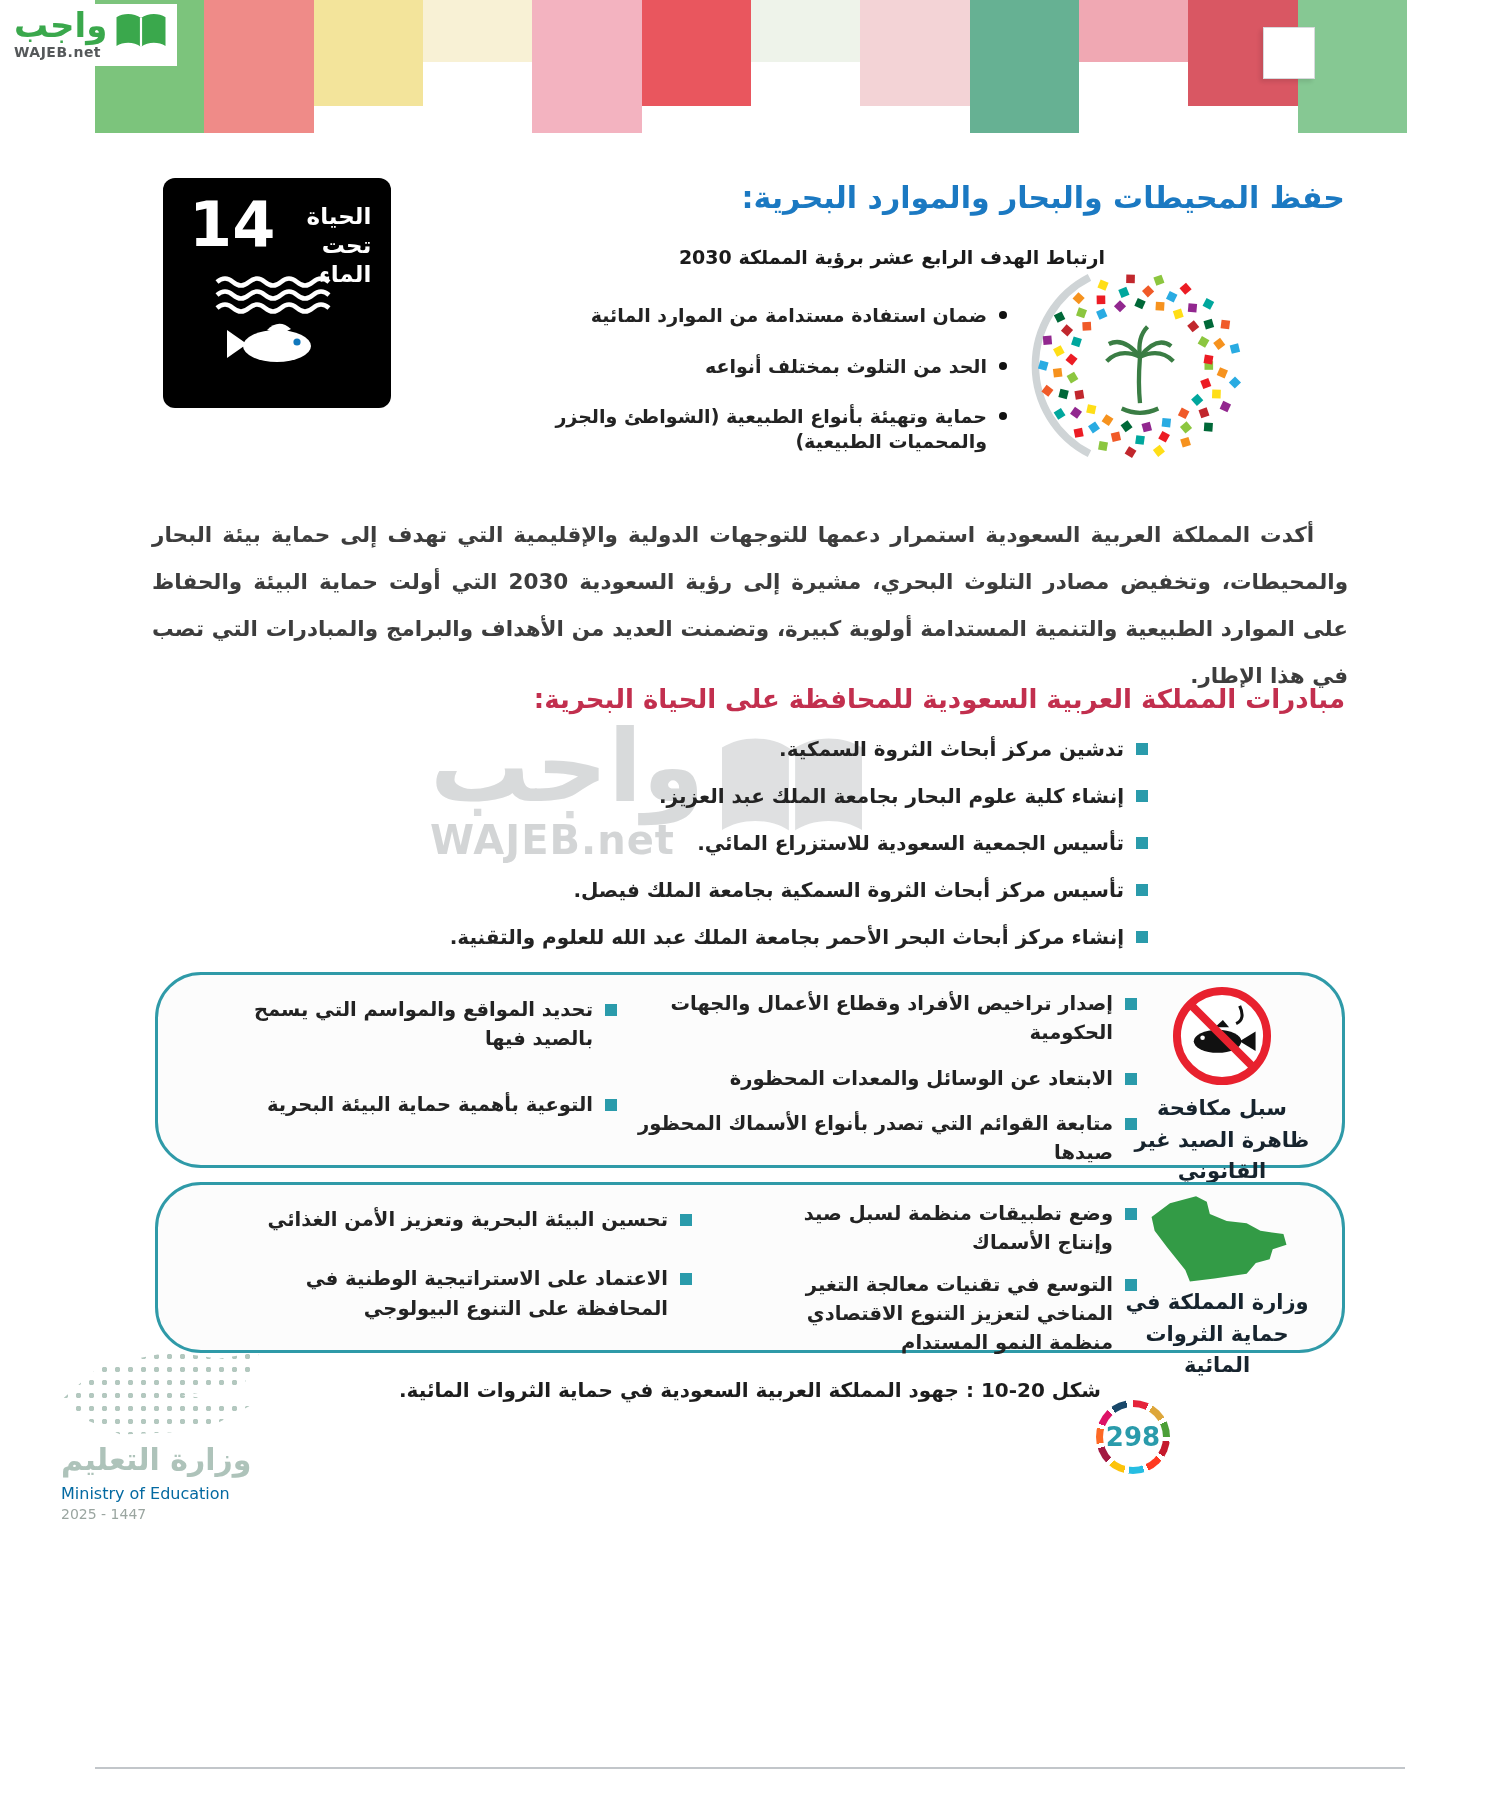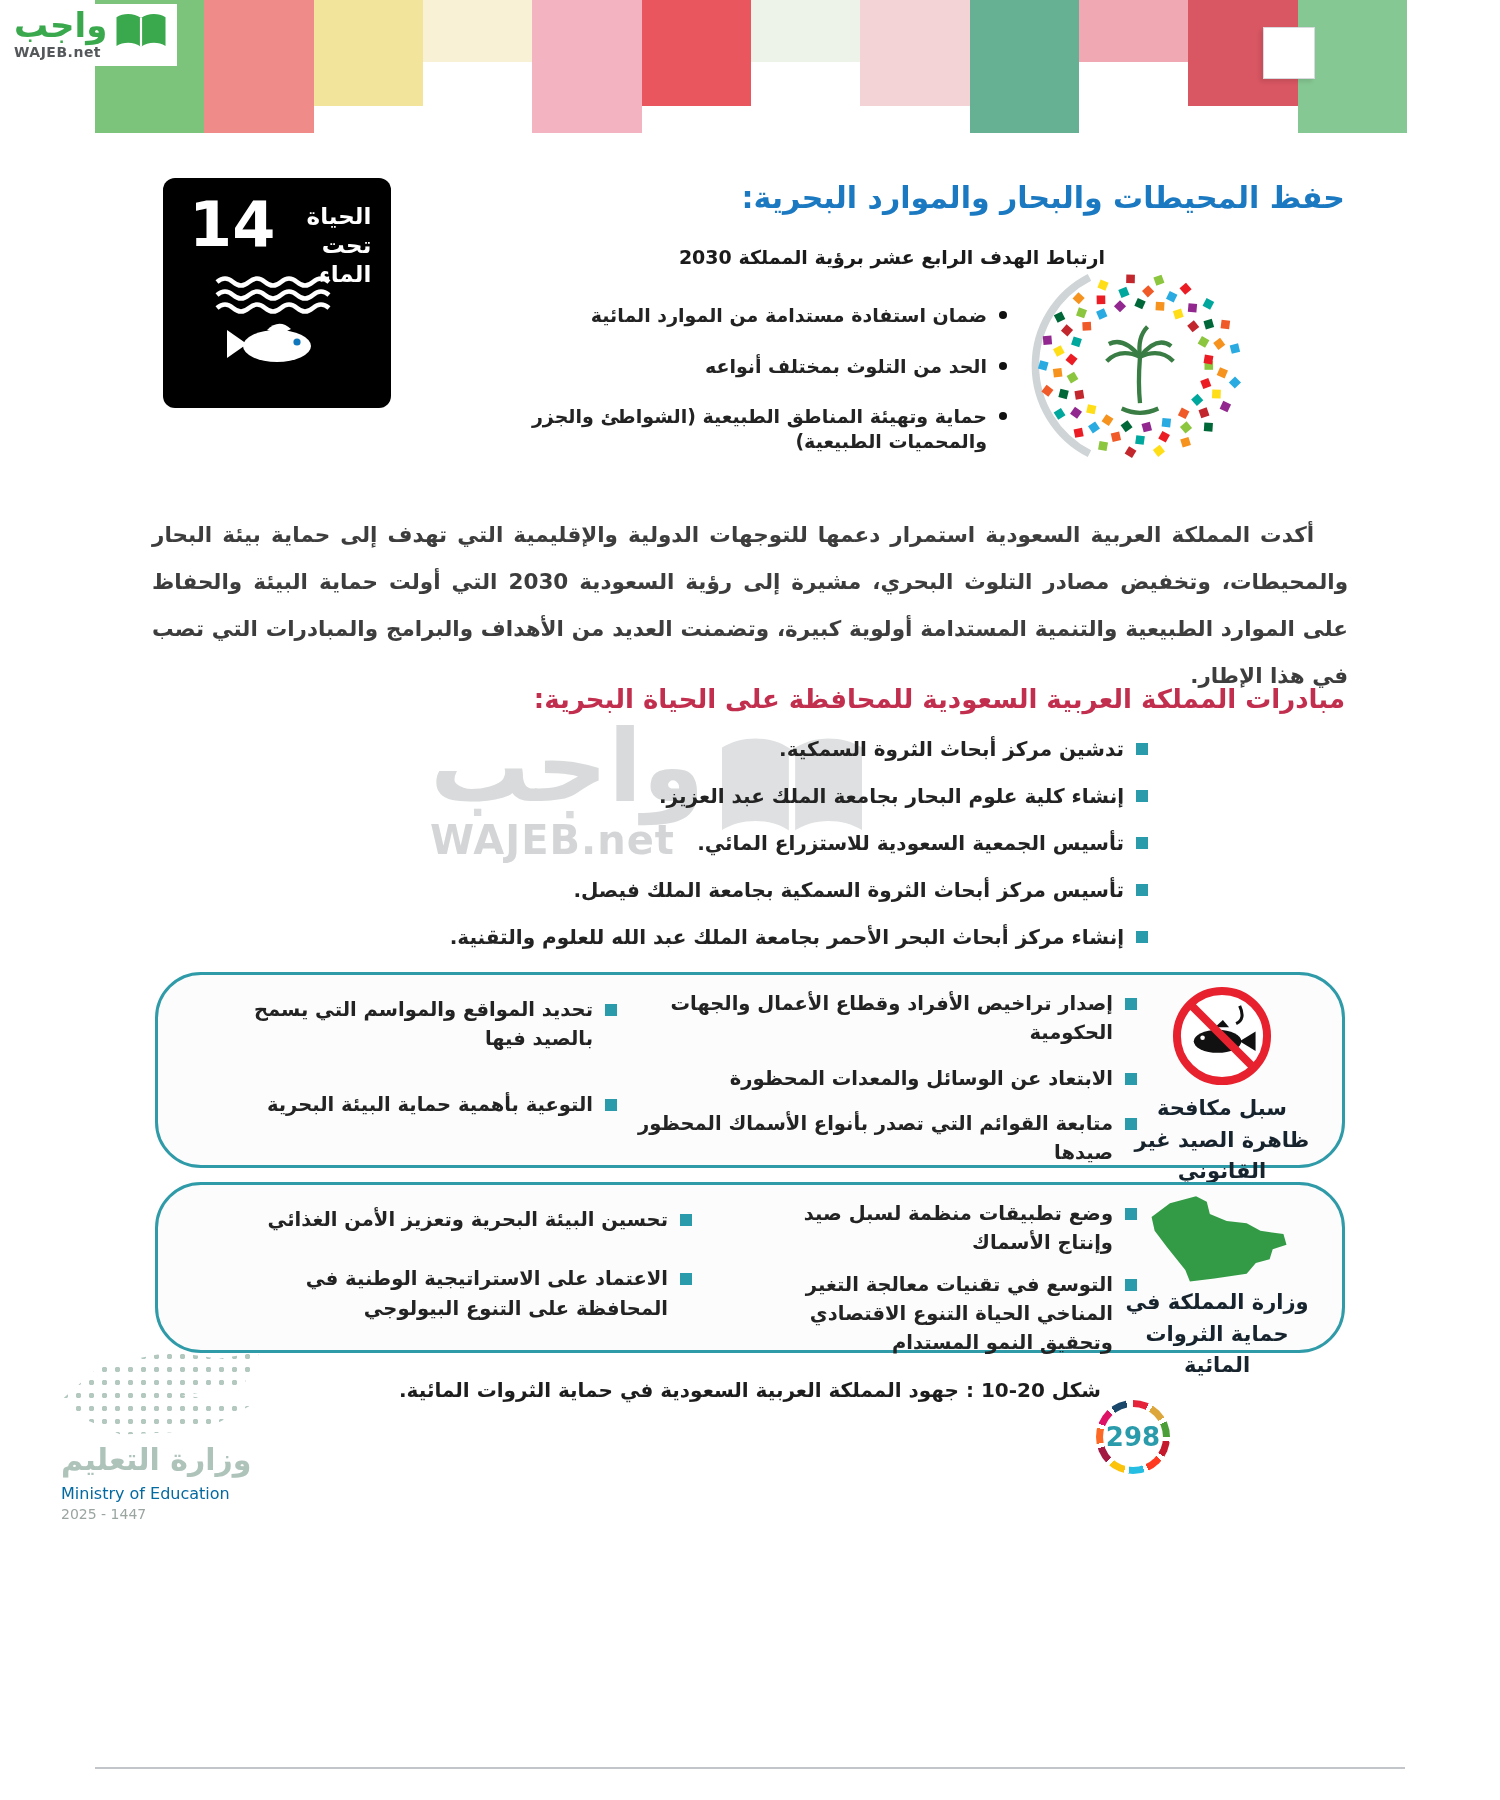--- a/index.html
+++ b/index.html
@@ -231,21 +231,21 @@
     <div class="goal">
       <span class="dot"></span>
       <span>ضمان استفادة مستدامة من الموارد المائية</span>
     </div>
     <div class="goal">
       <span class="dot"></span>
       <span>الحد من التلوث بمختلف أنواعه</span>
     </div>
     <div class="goal">
       <span class="dot"></span>
-      <span>حماية وتهيئة المناطق الطبيعية (الشواطئ والجزر والمحميات الطبيعية)</span>
+      <span>حماية وتهيئة بأنواع الطبيعية (الشواطئ والجزر والمحميات الطبيعية)</span>
     </div>
   </div>
 
   <div class="para">أكدت المملكة العربية السعودية استمرار دعمها للتوجهات الدولية والإقليمية التي تهدف إلى حماية بيئة البحار والمحيطات، وتخفيض مصادر التلوث البحري، مشيرة إلى رؤية السعودية 2030 التي أولت حماية البيئة والحفاظ على الموارد الطبيعية والتنمية المستدامة أولوية كبيرة، وتضمنت العديد من الأهداف والبرامج والمبادرات التي تصب في هذا الإطار.</div>
 
   <div class="wm">
     <div class="txtcol">
       <span class="ar">واجب</span>
       <span class="dom">WAJEB.net</span>
     </div>
@@ -325,21 +325,21 @@
       </svg>
       <div class="boxlabel" style="width:190px;">وزارة المملكة في حماية الثروات المائية</div>
     </div>
     <div class="col" style="right:205px;top:14px;width:345px;gap:12px;">
       <div class="li">
         <span class="sq"></span>
         <span>وضع تطبيقات منظمة لسبل صيد وإنتاج الأسماك</span>
       </div>
       <div class="li">
         <span class="sq"></span>
-        <span>التوسع في تقنيات معالجة التغير المناخي الحياة التنوع الاقتصادي وتحقيق النمو المستدام</span>
+        <span>التوسع في تقنيات معالجة التغير المناخي لتعزيز التنوع الاقتصادي منظمة النمو المستدام</span>
       </div>
     </div>
     <div class="col" style="right:650px;top:20px;width:450px;gap:30px;">
       <div class="li">
         <span class="sq"></span>
         <span>تحسين البيئة البحرية وتعزيز الأمن الغذائي</span>
       </div>
       <div class="li">
         <span class="sq"></span>
         <span>الاعتماد على الاستراتيجية الوطنية في المحافظة على التنوع البيولوجي</span>

